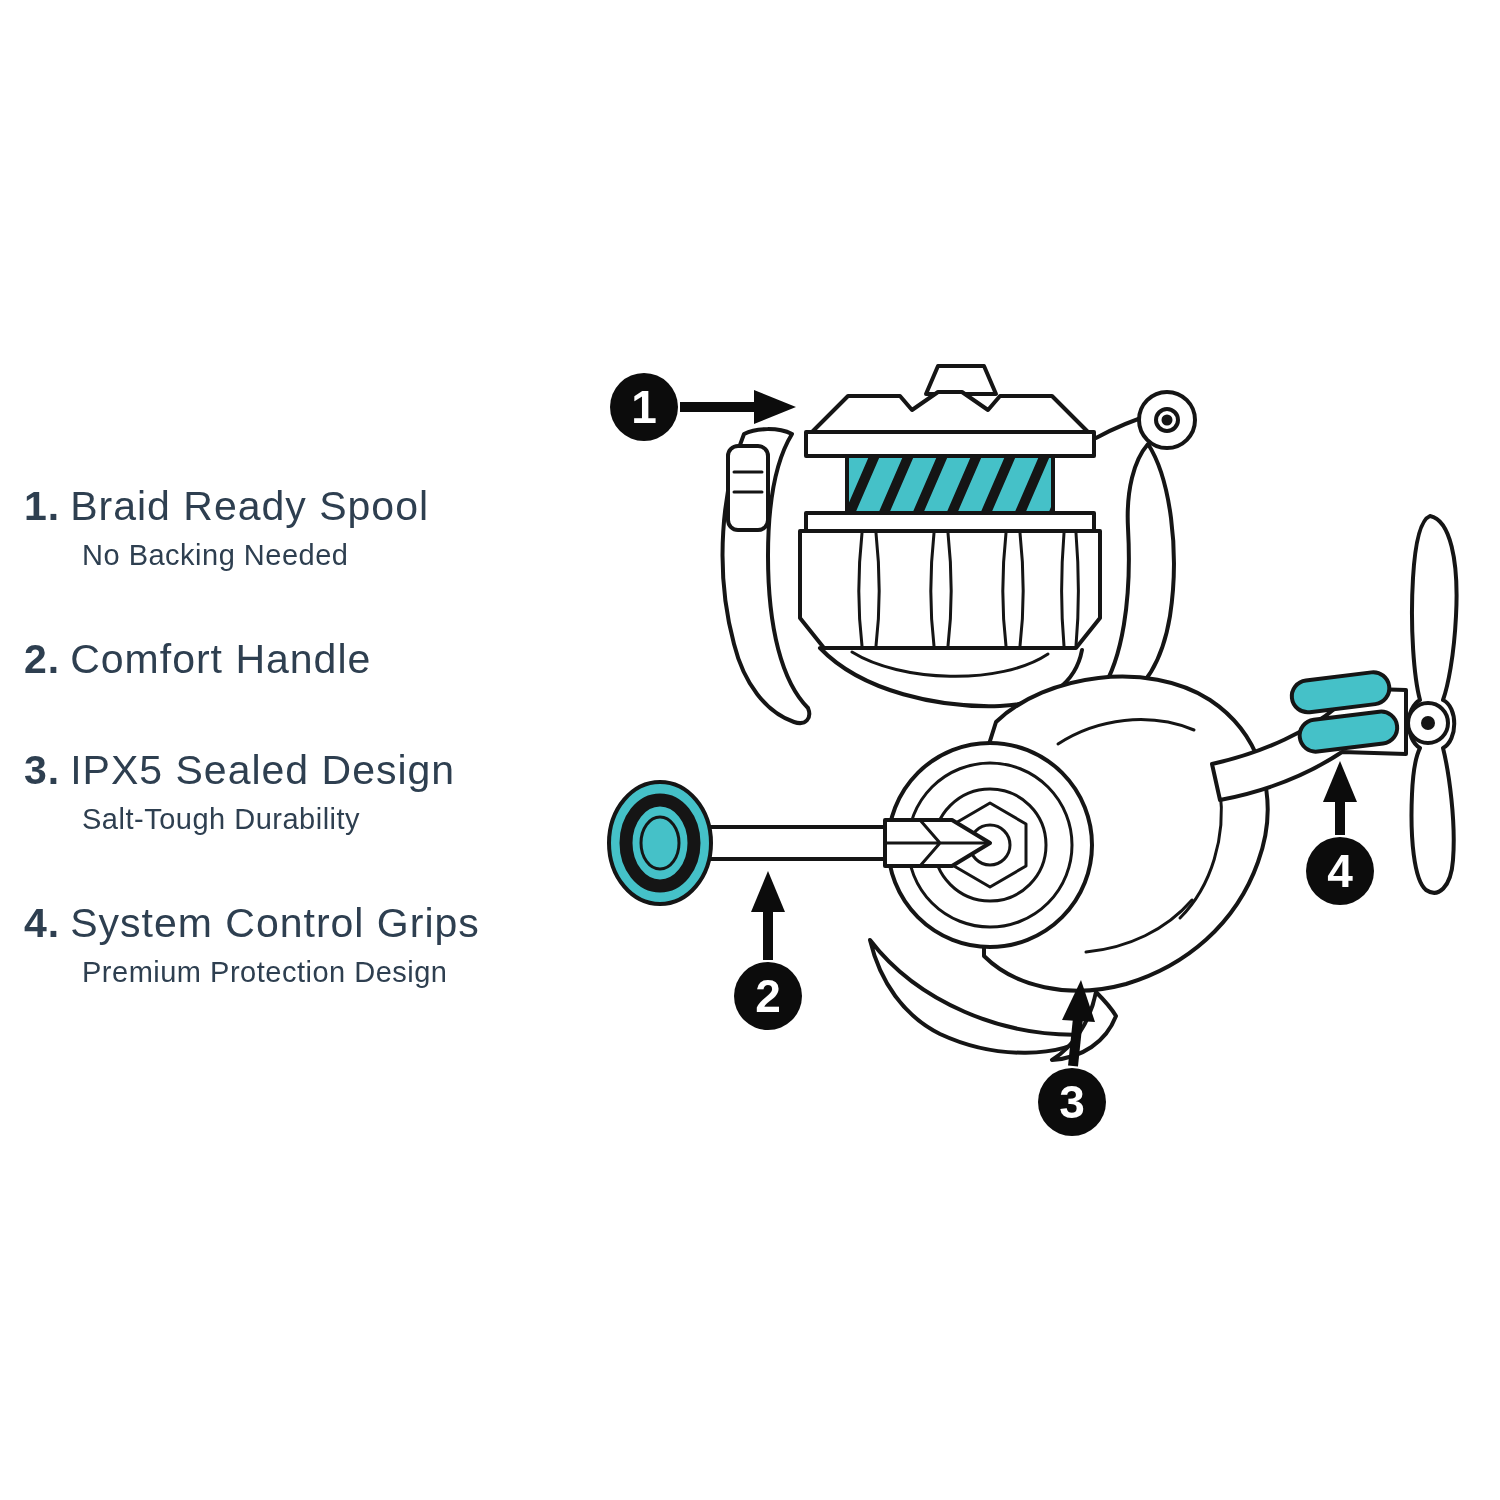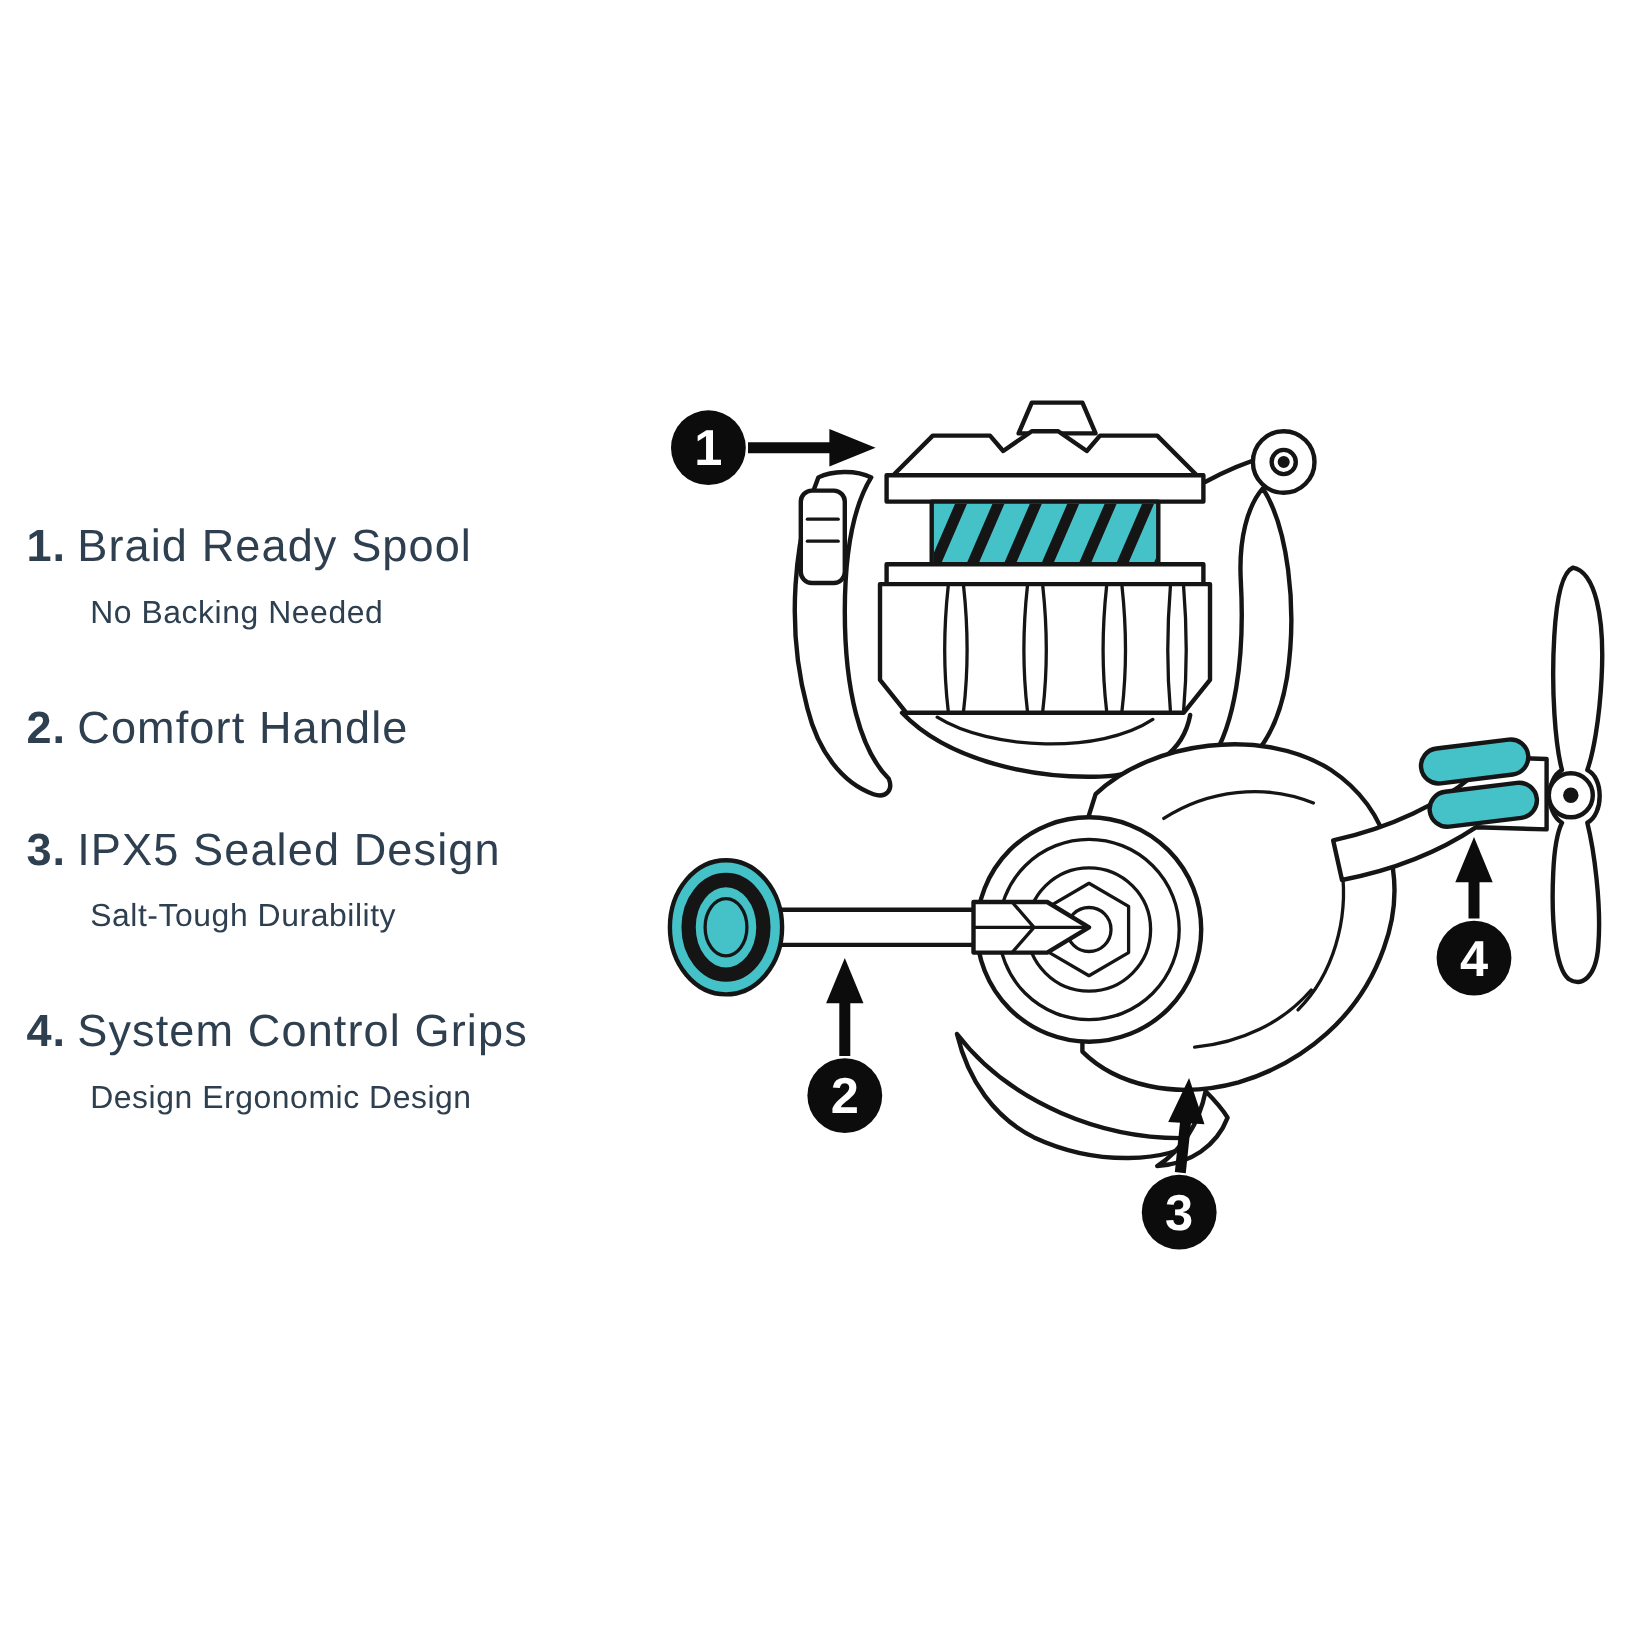--- a/index.html
+++ b/index.html
@@ -1,24 +1,24 @@
 <!DOCTYPE html>
 <html><head>
 <meta charset="utf-8">
 <style>
   html,body{margin:0;padding:0;background:#ffffff;}
   .canvas{
     position:relative;width:1500px;height:1500px;background:#ffffff;
     font-family:"Liberation Sans",sans-serif;overflow:hidden;
   }
-  .features{position:absolute;left:24px;top:472px;width:700px;}
+  .features{position:absolute;left:24px;top:482px;width:700px;}
   .feature{margin-bottom:63px;}
   .feature-title{font-size:41px;line-height:48px;color:#2e3f50;letter-spacing:1px;}
   .feature-title .num{font-weight:700;margin-right:10px;}
-  .feature-sub{font-size:29px;line-height:34px;color:#2e3f50;padding-left:58px;margin-top:20px;letter-spacing:.5px;}
+  .feature-sub{font-size:29px;line-height:34px;color:#2e3f50;padding-left:58px;margin-top:8px;letter-spacing:.5px;}
   svg.diagram{position:absolute;left:0;top:0;}
   .badge-num{font-family:"Liberation Sans",sans-serif;font-size:46px;font-weight:700;fill:#ffffff;}
 </style>
 </head>
 <body>
 
 <div class="canvas">
 
   <div class="features">
     <div class="feature">
@@ -35,21 +35,21 @@
     <div class="feature">
       <div class="feature-title">
         <span class="num">3.</span><span>IPX5 Sealed Design</span>
       </div>
       <div class="feature-sub">Salt-Tough Durability</div>
     </div>
     <div class="feature">
       <div class="feature-title">
         <span class="num">4.</span><span>System Control Grips</span>
       </div>
-      <div class="feature-sub">Design Ergonomic Design</div>
+      <div class="feature-sub">Premium Protection Design</div>
     </div>
   </div>
 
   <svg class="diagram" width="1500" height="1500" viewBox="0 0 1500 1500">
     <defs>
       <clipPath id="bandClip">
           <rect x="849" y="458" width="202" height="53"></rect>
         </clipPath>
     </defs>
 

